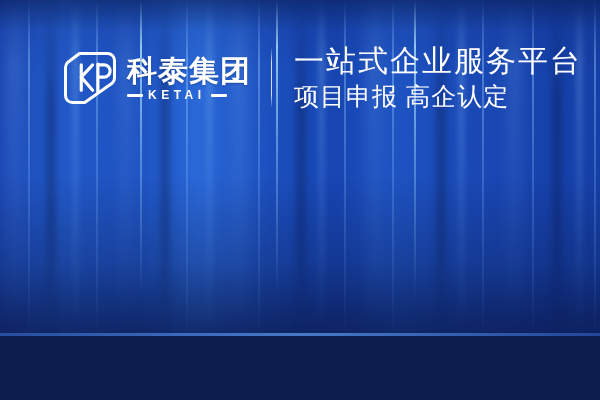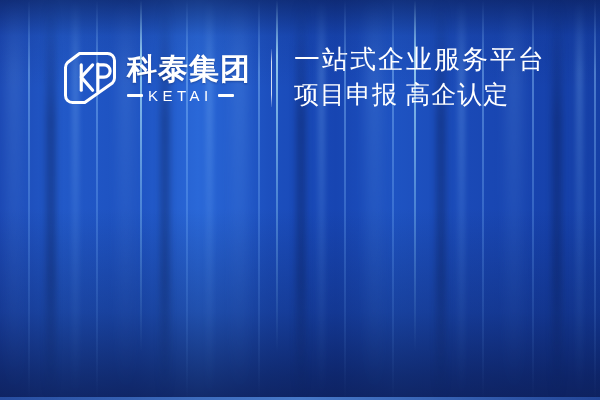--- a/index.html
+++ b/index.html
@@ -3,21 +3,21 @@
 <meta charset="utf-8">
 <style>
   html, body {
     margin: 0;
     padding: 0;
     background: #0d1d4d;
   }
   #banner {
     position: relative;
     width: 600px;
-    height: 400px;
+    height: 336px;
     overflow: hidden;
     font-family: "Liberation Sans", "DejaVu Sans", sans-serif;
     background:
       linear-gradient(to bottom,
         rgba(8, 22, 70, 0.55) 0%,
         rgba(8, 22, 70, 0.10) 9%,
         rgba(8, 22, 70, 0.00) 22%,
         rgba(8, 22, 70, 0.00) 52%,
         rgba(10, 24, 74, 0.30) 78%,
         rgba(9, 20, 66, 0.62) 94%,
@@ -107,41 +107,41 @@
   }
   .logo-dash {
     display: block;
     width: 16px;
     height: 3px;
     background: #ffffff;
     border-radius: 1px;
   }
   .logo-en {
     color: #ffffff;
-    font-size: 15px;
-    font-weight: normal;
+    font-size: 12px;
+    font-weight: bold;
     letter-spacing: 4.5px;
     line-height: 1;
     white-space: nowrap;
   }
   .divider {
     width: 1px;
     height: 58px;
     margin: 0 22px 0 20px;
     background: linear-gradient(to bottom,
       rgba(255,255,255,0.10),
       rgba(255,255,255,0.80) 22%,
       rgba(255,255,255,0.80) 78%,
       rgba(255,255,255,0.10));
   }
   .tagline { display: flex; flex-direction: column; justify-content: center; }
   .tagline-main {
     font-family: "Liberation Serif", "DejaVu Serif", serif;
     color: #ffffff;
-    font-size: 26px;
+    font-size: 30px;
     letter-spacing: 2px;
     line-height: 1.1;
     white-space: nowrap;
   }
   .tagline-sub {
     font-family: "Liberation Serif", "DejaVu Serif", serif;
     color: #ffffff;
     font-size: 25px;
     letter-spacing: 1px;
     line-height: 1.2;

